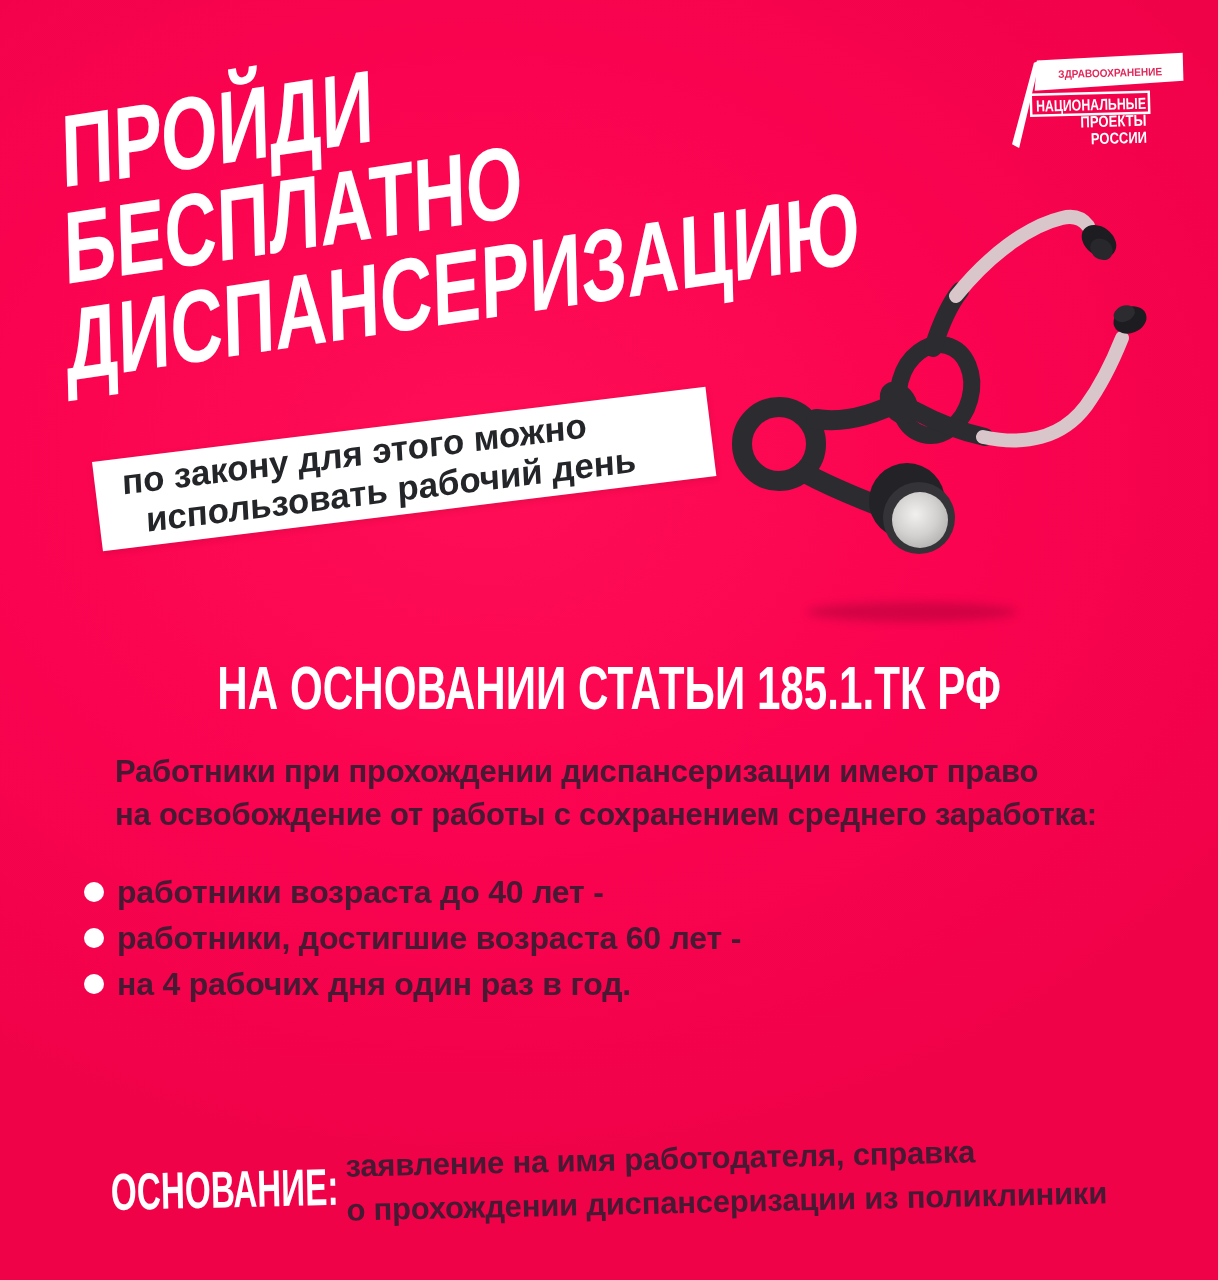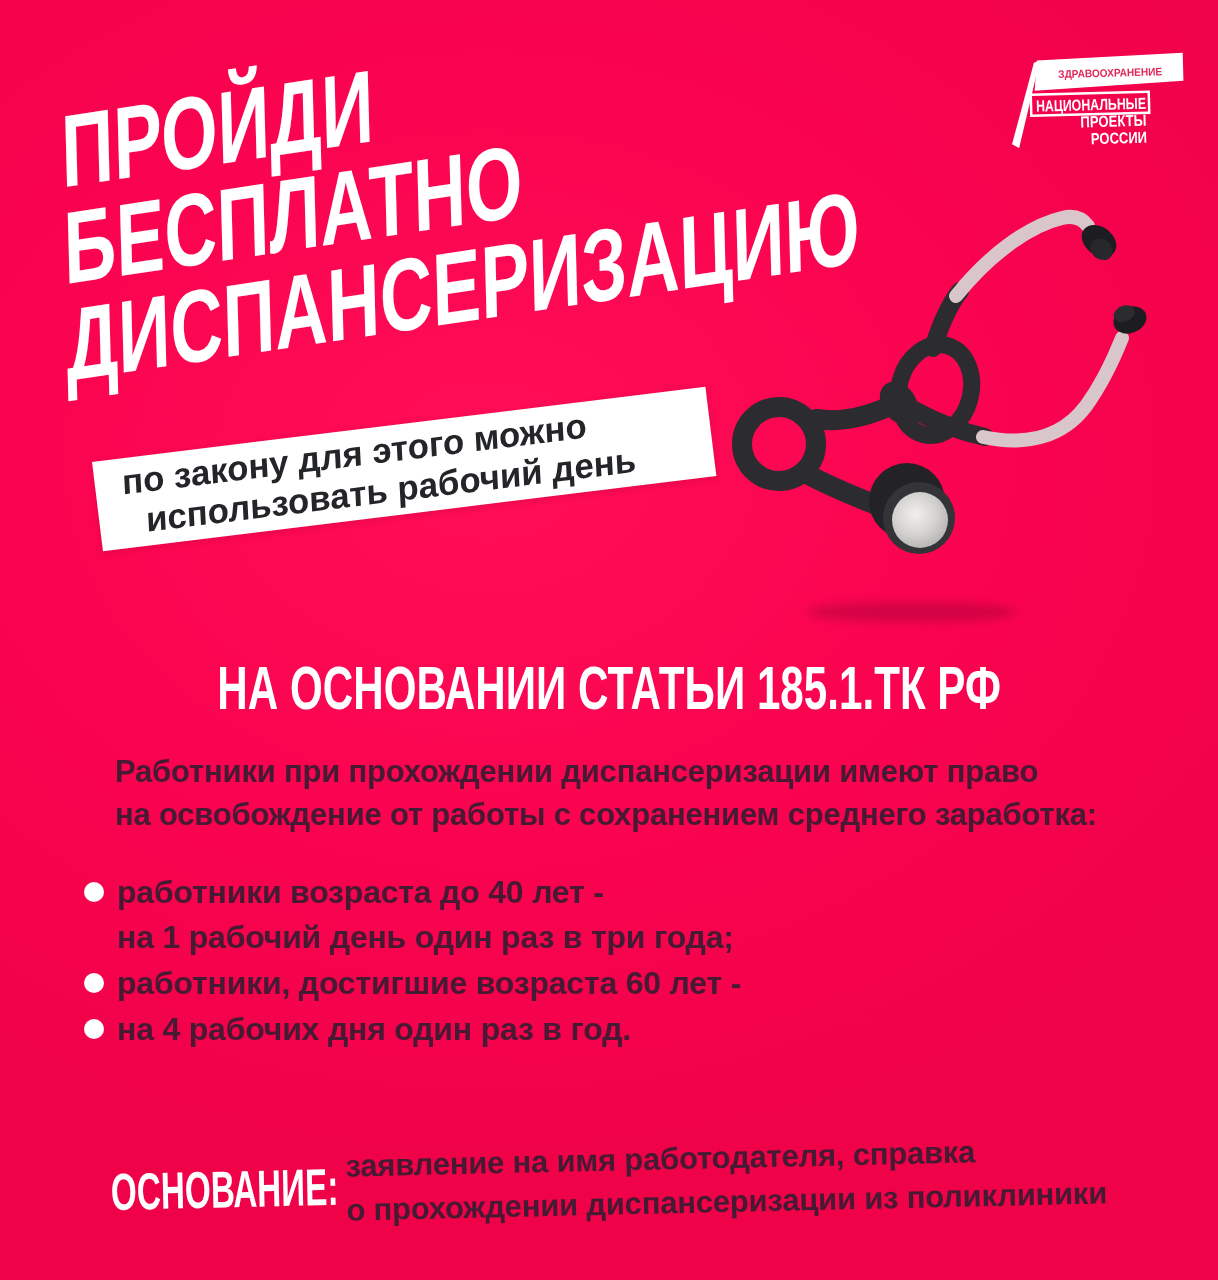--- a/index.html
+++ b/index.html
@@ -144,21 +144,20 @@
 
   <div class="intro">
     <div>Работники при прохождении диспансеризации имеют право</div>
     <div>на освобождение от работы с сохранением среднего заработка:</div>
   </div>
 
   <ul class="bullets">
     <li class="bullet-item">
       <span class="bullet-dot"></span>
       <div>работники возраста до 40 лет -</div>
-      <div>на 1 рабочий день один раз в три года;</div>
     </li>
     <li class="bullet-item">
       <span class="bullet-dot"></span>
       <div>работники, достигшие возраста 60 лет -</div>
     </li>
     <li class="bullet-item">
       <span class="bullet-dot"></span>
       <div>на 4 рабочих дня один раз в год.</div>
     </li>
   </ul>

